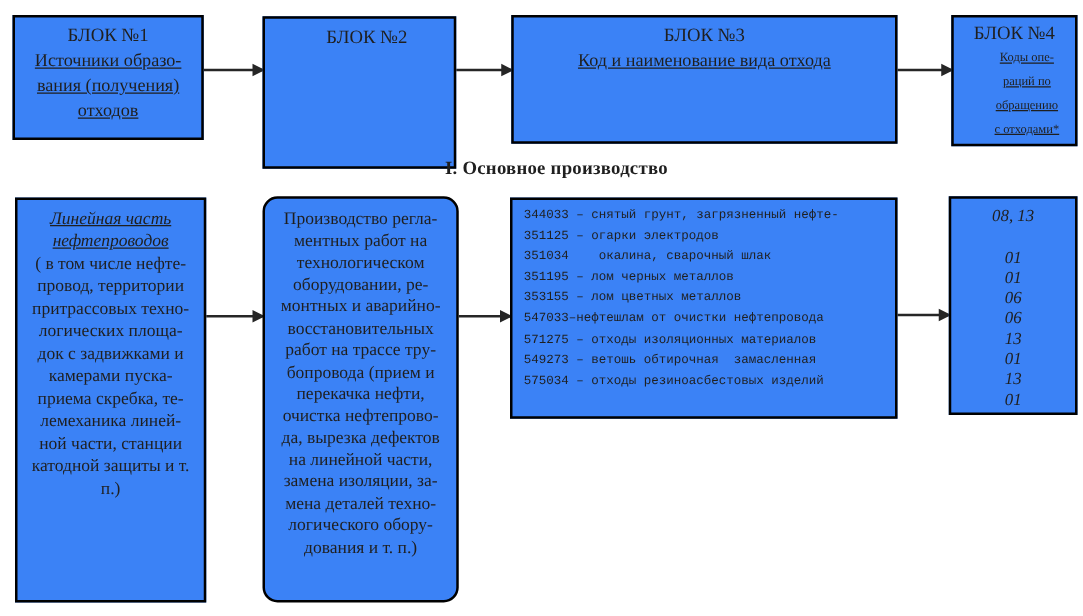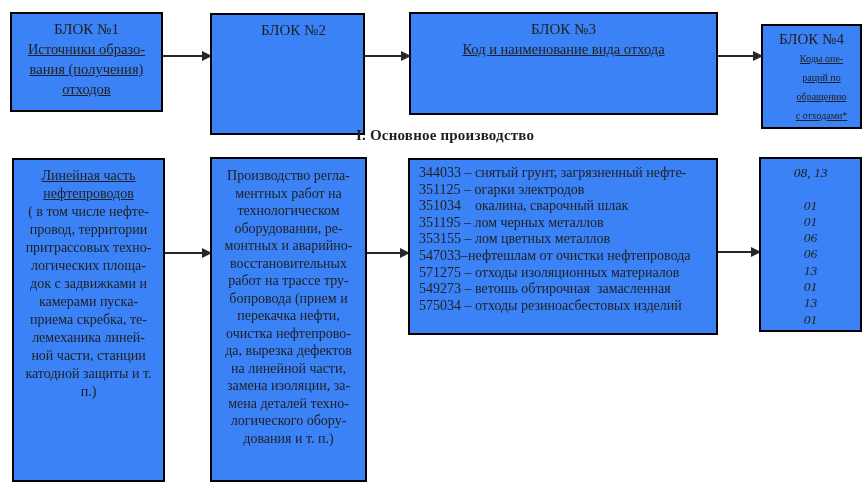--- a/index.html
+++ b/index.html
@@ -33,20 +33,21 @@
     font-size: 14.5px;
     line-height: 20px;
     white-space: pre-line;
     text-decoration: underline;
   }
   
   #block4 .box-title { padding-top: 3px; }
   #block4 .box-body  { font-size: 10px; line-height: 19px; padding-left: 20px; }
   
   .src-title {
+    font-style: italic;
     text-decoration: underline;
     font-size: 14px;
     line-height: 18px;
     padding-top: 7px;
     white-space: pre-line;
   }
   .src-body {
     font-size: 14px;
     line-height: 18px;
     white-space: pre-line;
@@ -55,25 +56,26 @@
     font-size: 14px;
     line-height: 17.5px;
     padding-top: 8px;
     white-space: pre-line;
   }
   .waste-list {
     padding: 5px 4px 0 9px;
     text-align: left;
   }
   .waste-row {
-    font-size: 14px;
+    font-size: 10px;
     height: 16.6px;
     line-height: 16.6px;
     white-space: pre;
     overflow: hidden;
+    font-family: Liberation Mono, monospace;
   }
   .codes-list {
     padding-top: 6px;
     text-align: center;
   }
   .code-row {
     font-size: 13.5px;
     height: 16.3px;
     line-height: 16.3px;
     white-space: pre;
@@ -124,21 +126,21 @@
 
   <div class="arrow" style="left:365px; top:55px; width:44px;"></div>
 
   <div class="box" id="block3" style="left:409px; top:12px; width:309px; height:103px;">
     <div class="box-title">БЛОК №3</div>
     <div class="box-body">Код и наименование вида отхода</div>
   </div>
 
   <div class="arrow" style="left:718px; top:55px; width:43px;"></div>
 
-  <div class="box" id="block4" style="left:761px; top:24px; width:101px; height:105px;">
+  <div class="box" id="block4" style="left:761px; top:12px; width:101px; height:105px;">
     <div class="box-title">БЛОК №4</div>
     <div class="box-body">Коды опе-
 раций по
 обращению
 с отходами*</div>
   </div>
 
   <div class="section-label">I. Основное производство</div>
 
   <div class="box" id="srcblock" style="left:12px; top:158px; width:153px; height:324px;">
@@ -152,21 +154,21 @@
 камерами пуска-
 приема скребка, те-
 лемеханика линей-
 ной части, станции
 катодной защиты и т.
 п.)</div>
   </div>
 
   <div class="arrow" style="left:165px; top:252px; width:45px;"></div>
 
-  <div class="box" id="opsblock" style="left:210px; top:157px; width:157px; height:325px;">
+  <div class="box" id="opsblock" style="left:210px; top:157px; width:157px; height:325px;border-radius:12px;">
     <div class="ops-body">Производство регла-
 ментных работ на
 технологическом
 оборудовании, ре-
 монтных и аварийно-
 восстановительных
 работ на трассе тру-
 бопровода (прием и
 перекачка нефти,
 очистка нефтепрово-

